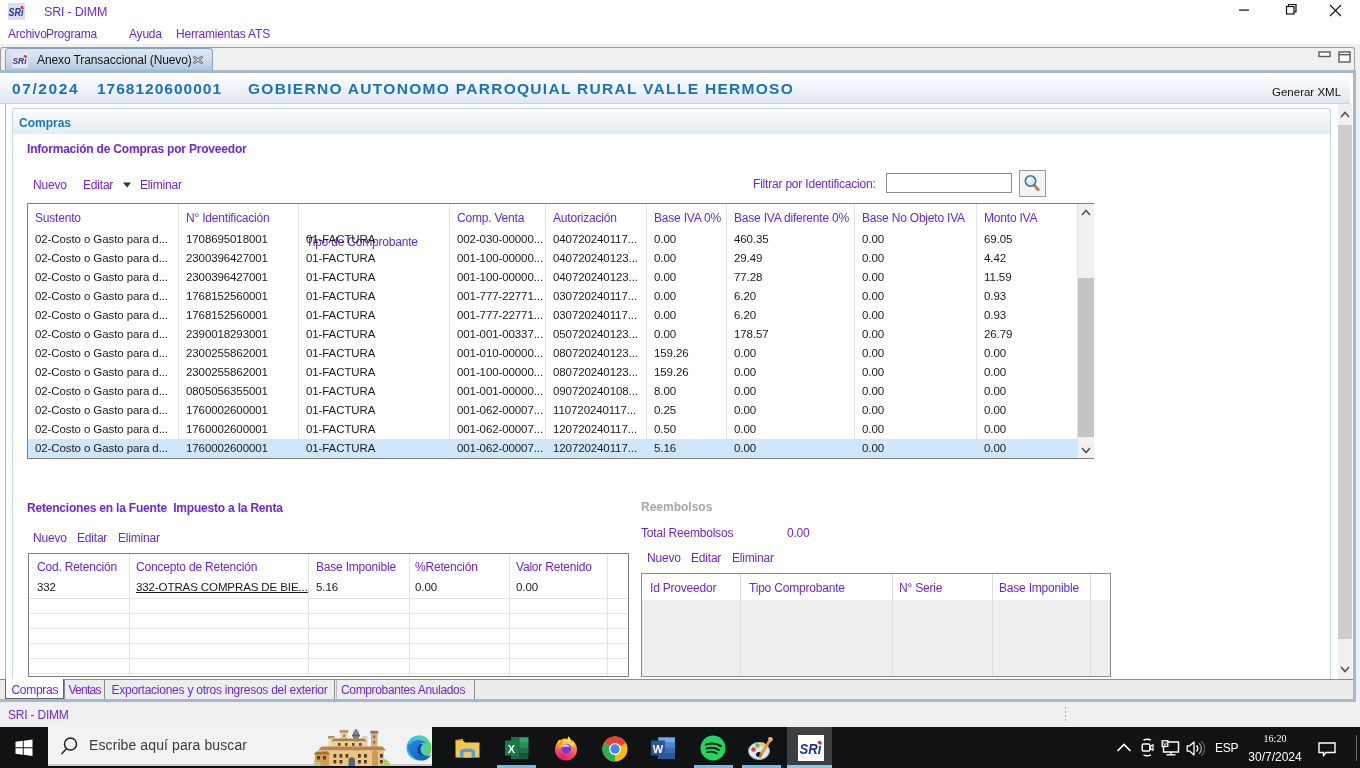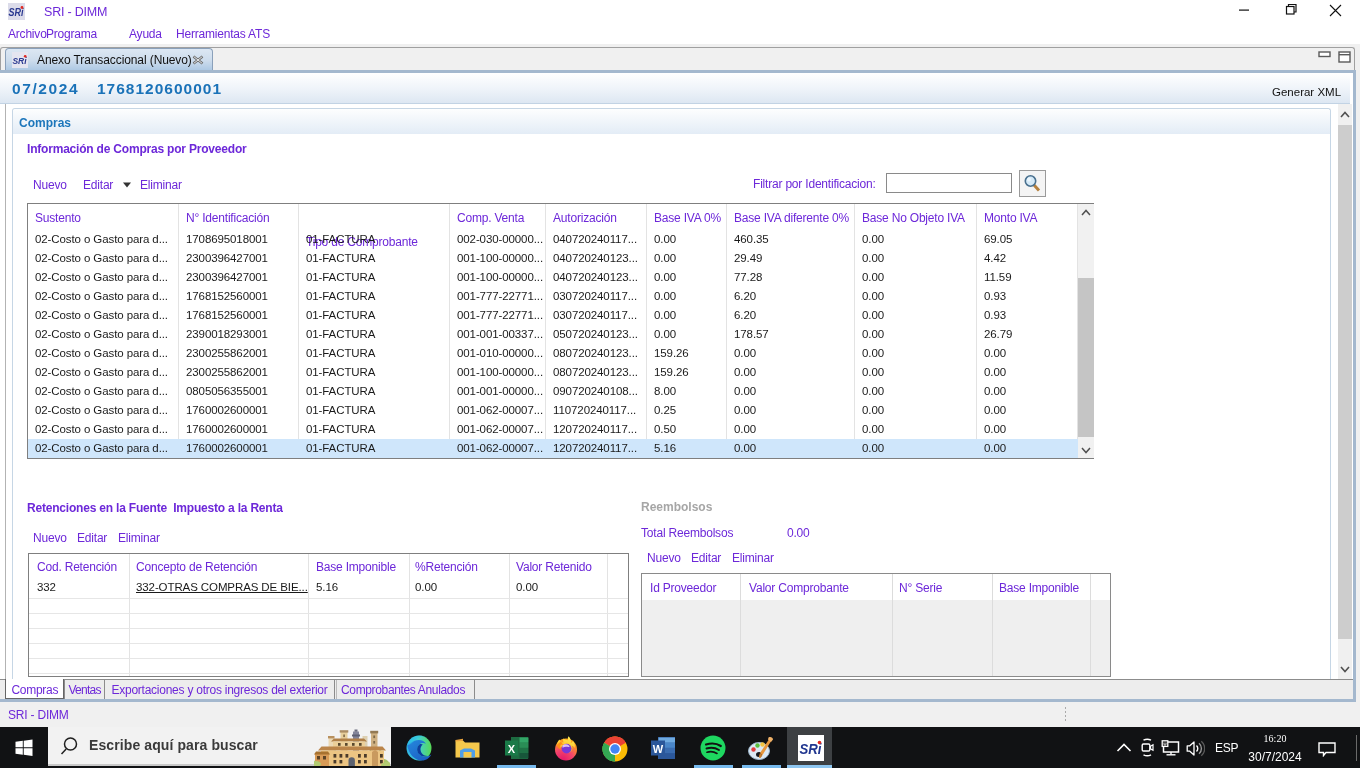--- a/index.html
+++ b/index.html
@@ -66,20 +66,21 @@
 
   <div class="abs" style="left:0;top:70px;width:1356px;height:3px;background:#a4b8ce;"></div>
   <div class="abs" style="left:1353px;top:70px;width:3px;height:632px;background:#a4b8ce;"></div>
   <div class="abs" style="left:0;top:70px;width:2px;height:632px;background:#a4b8ce;"></div>
   <div class="abs" style="left:1356px;top:44px;width:4px;height:684px;background:#f0f0f0;"></div>
   <div class="abs" style="left:0;top:702px;width:1360px;height:25px;background:#f0f0f0;"></div>
 
   <div class="abs" style="left:0;top:73px;width:1350px;height:31px;background:linear-gradient(#ffffff,#eef3f9 55%,#dde7f2);border-bottom:1px solid #c2d3e4;">
     <div class="abs bold" style="left:12px;top:6.5px;font-size:15.5px;color:#1a72b8;letter-spacing:1.6px;">07/2024</div>
     <div class="abs bold" style="left:97px;top:6.5px;font-size:15.5px;color:#1a72b8;letter-spacing:1.0px;">1768120600001</div>
+    <div class="abs bold" style="left:248px;top:6.5px;font-size:15.5px;color:#1a72b8;letter-spacing:1.3px;">GOBIERNO AUTONOMO PARROQUIAL RURAL VALLE HERMOSO</div>
     <div class="abs" style="left:1272px;top:13px;font-size:11.5px;color:#111;">Generar XML</div>
   </div>
 
   <div class="abs" style="left:0;top:104px;width:1353px;height:575px;background:#fff;">
     <div class="abs" style="left:5px;top:0;width:1px;height:575px;background:#b3b3b3;"></div>
   </div>
 
   <div class="abs" style="left:1332px;top:104px;width:21px;height:575px;background:#fff;"></div>
   <div class="abs" style="left:1338px;top:104px;width:14px;height:575px;background:#f0f0f0;">
     <svg class="abs" style="left:2px;top:6px;" width="10" height="10" viewBox="0 0 10 10">
@@ -288,21 +289,21 @@
   <div class="abs t12" style="left:647px;top:551px;">Nuevo</div>
   <div class="abs t12" style="left:691px;top:551px;">Editar</div>
   <div class="abs t12" style="left:732px;top:551px;">Eliminar</div>
   <div id="table3" class="abs" style="left:641px;top:573px;width:470px;height:104px;border:1px solid #8a8a8a;background:#fff;">
     <div class="abs" style="left:0;top:26px;width:468px;height:76px;background:#efefef;"></div>
     <div class="vline" style="left:98px;top:0;height:102px;background:#dcdcdc;"></div>
     <div class="vline" style="left:250px;top:0;height:102px;background:#dcdcdc;"></div>
     <div class="vline" style="left:350px;top:0;height:102px;background:#dcdcdc;"></div>
     <div class="vline" style="left:448px;top:0;height:102px;background:#dcdcdc;"></div>
     <div class="abs t12" style="left:8px;top:7px;">Id Proveedor</div>
-    <div class="abs t12" style="left:107px;top:7px;">Valor Comprobante</div>
+    <div class="abs t12" style="left:107px;top:7px;">Tipo Comprobante</div>
     <div class="abs t12" style="left:257px;top:7px;">N° Serie</div>
     <div class="abs t12" style="left:357px;top:7px;">Base Imponible</div>
   </div>
 
   <div class="abs" style="left:0;top:679px;width:1353px;height:20px;background:#ededed;border-top:1px solid #8c8c8c;">
     <div class="abs" style="left:64px;top:0;width:1px;height:19px;background:#8c8c8c;"></div>
     <div class="abs" style="left:104px;top:0;width:1px;height:19px;background:#8c8c8c;"></div>
     <div class="abs" style="left:334px;top:0;width:1px;height:19px;background:#8c8c8c;"></div>
     <div class="abs" style="left:336px;top:0;width:1px;height:19px;background:#bbb;"></div>
     <div class="abs" style="left:474px;top:0;width:1px;height:19px;background:#8c8c8c;"></div>
@@ -321,21 +322,21 @@
 
   <div id="taskbar" class="abs" style="left:0;top:727px;width:1360px;height:41px;background:#111214;">
 
     <svg class="abs" style="left:15px;top:12px;" width="18" height="18" viewBox="0 0 18 18">
       <path d="M0.5 2.8 L7.8 1.8 L7.8 8.3 L0.5 8.3 Z" fill="#fff"></path>
       <path d="M8.7 1.7 L17.5 0.5 L17.5 8.3 L8.7 8.3 Z" fill="#fff"></path>
       <path d="M0.5 9.2 L7.8 9.2 L7.8 15.7 L0.5 14.7 Z" fill="#fff"></path>
       <path d="M8.7 9.2 L17.5 9.2 L17.5 17 L8.7 15.8 Z" fill="#fff"></path>
     </svg>
 
-    <div class="abs" style="left:48px;top:0px;width:343px;height:39px;background:#f2f2f2;border-bottom:2px solid #c9c9c9;font-weight:bold;">
+    <div class="abs" style="left:48px;top:0px;width:384px;height:39px;background:#f2f2f2;border-bottom:2px solid #c9c9c9;">
       <svg class="abs" style="left:12px;top:10px;" width="18" height="19" viewBox="0 0 18 19">
         <circle cx="10.5" cy="7" r="6" fill="none" stroke="#1f1f1f" stroke-width="1.5"></circle>
         <line x1="6.2" y1="12" x2="1.5" y2="17" stroke="#1f1f1f" stroke-width="1.5"></line>
       </svg>
       <div class="abs" style="left:41px;top:10px;font-size:14px;color:#3a3a3a;letter-spacing:0.1px;white-space:nowrap;">Escribe aquí para buscar</div>
 
       <svg class="abs" style="left:266px;top:2px;" width="76" height="37" viewBox="0 0 76 37">
         <ellipse cx="9" cy="33" rx="9" ry="4" fill="#a9c46a"></ellipse>
         <ellipse cx="66" cy="34" rx="9" ry="4.5" fill="#a9c46a"></ellipse>
         <ellipse cx="21" cy="28" rx="3.5" ry="6.5" fill="#6d8f4c"></ellipse>

